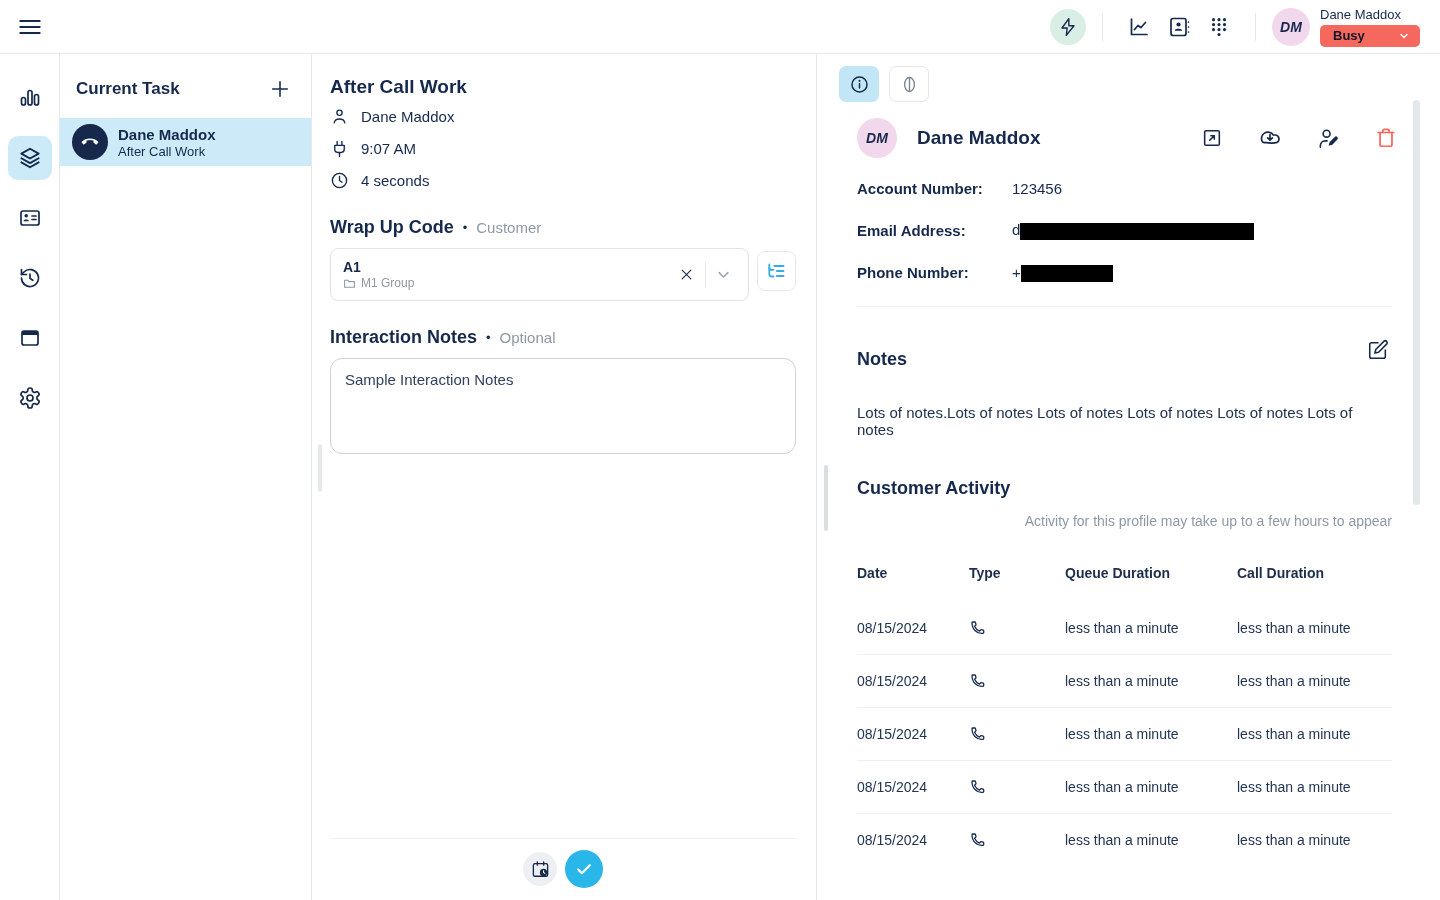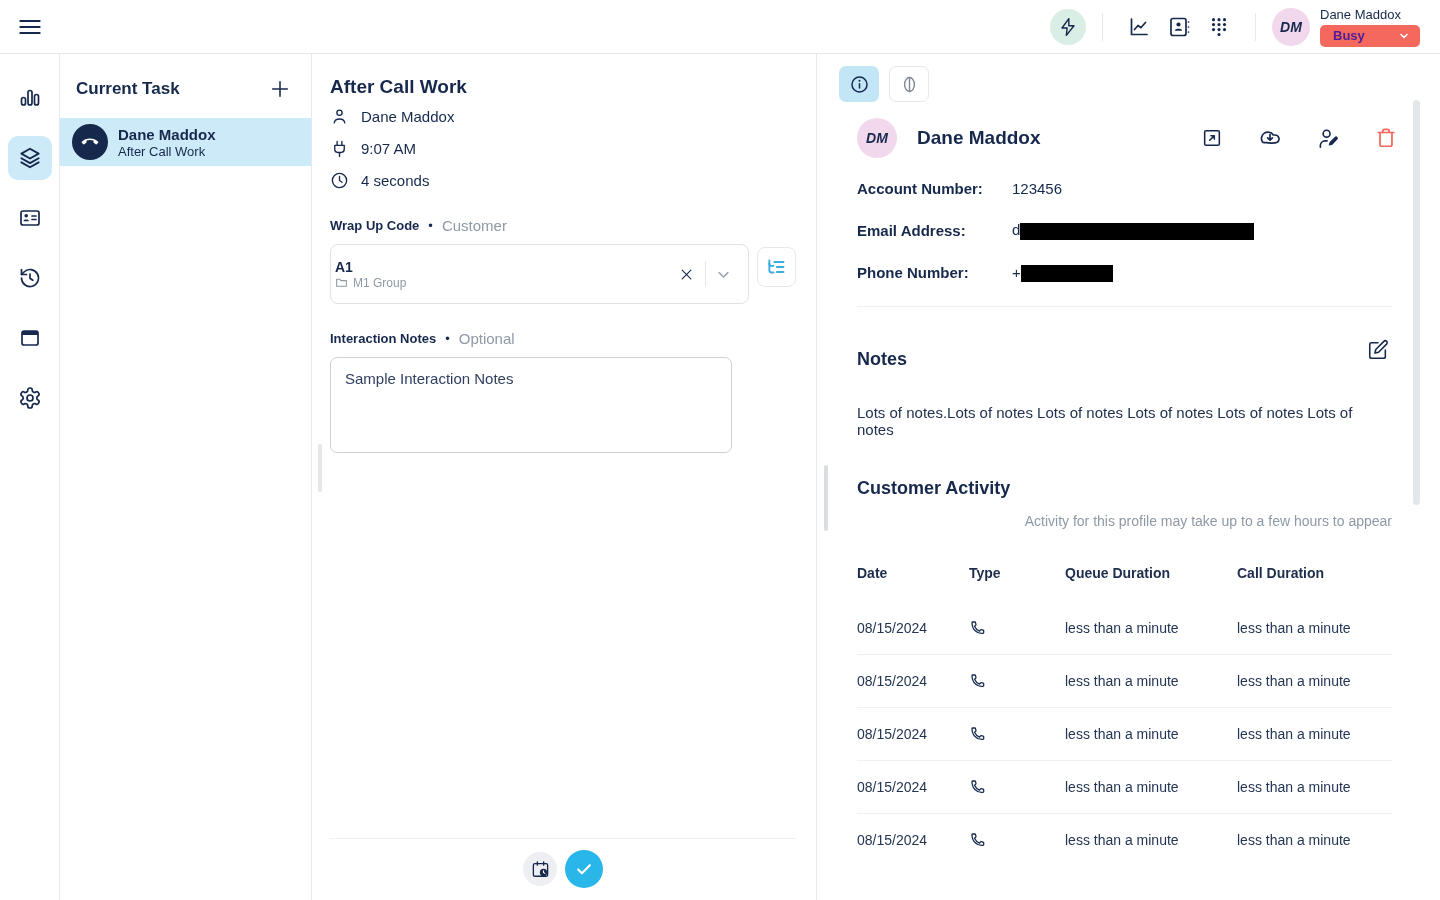--- a/index.html
+++ b/index.html
@@ -20,21 +20,21 @@
   .burger{width:28px;height:28px;display:flex;align-items:center;justify-content:center;cursor:pointer;}
   .topbar .spacer{flex:1;}
   .tb-right{display:flex;align-items:center;}
   .mint-circle{width:36px;height:36px;border-radius:50%;background:var(--mint);display:flex;align-items:center;justify-content:center;}
   .tb-sep{width:1px;height:28px;background:var(--border);margin:0 16px;}
   .tb-icon{width:40px;height:40px;display:flex;align-items:center;justify-content:center;cursor:pointer;}
   .avatar{border-radius:50%;background:var(--pink);color:var(--navy);font-weight:bold;display:flex;align-items:center;justify-content:center;font-style:italic;}
   .avatar.tb{width:38px;height:38px;font-size:14px;margin-right:10px;}
   .user-block{display:flex;flex-direction:column;gap:3px;}
   .user-name{font-size:13px;color:var(--navy);}
-  .status-pill{width:100px;height:22px;background:var(--red);border-radius:5px;color:#4c1d95;
+  .status-pill{width:100px;height:22px;background:var(--red);border-radius:5px;color:#0f172a;
     display:flex;align-items:center;justify-content:space-between;padding:0 10px 0 13px;cursor:pointer;}
   .status-pill .lbl{font-size:13px;font-weight:bold;}
 
   
   .main{display:flex;height:846px;}
   .rail{width:60px;border-right:1px solid var(--border);display:flex;flex-direction:column;align-items:center;padding-top:22px;gap:16px;}
   .rail-item{width:44px;height:44px;border-radius:10px;display:flex;align-items:center;justify-content:center;cursor:pointer;}
   .rail-item.active{background:var(--hl);}
 
   .task-panel{width:252px;border-right:1px solid var(--border);}
@@ -47,34 +47,34 @@
   .task-name{font-size:15px;font-weight:bold;}
   .task-sub{font-size:13px;}
 
   .mid-panel{width:504px;position:relative;padding:22px 20px 0 18px;display:flex;flex-direction:column;height:100%;}
   .mid-scrollbar{position:absolute;left:6px;top:390px;width:4px;height:48px;border-radius:2px;background:#e4e8ea;}
   .acw-title{font-size:19px;font-weight:bold;margin-bottom:9px;}
   .acw-sub{font-size:15px;font-weight:bold;margin-bottom:18px;}
   .acw-sub .pipe{color:#b7bfc8;font-weight:normal;padding:0 4px;}
   .meta-row{display:flex;align-items:center;gap:12px;margin-bottom:13px;font-size:15px;}
   .field-label{display:flex;align-items:center;gap:9px;margin:14px 0 10px;}
-  .field-label b{font-size:13px;font-weight:bold;}
+  .field-label b{font-size:18px;font-weight:bold;}
   .field-label .dot{font-size:13px;}
   .field-label .opt{font-size:15px;color:var(--muted);}
   .wrap-row{display:flex;gap:8px;align-items:flex-start;}
-  .select{width:426px;height:60px;border:1px solid #dfe3e8;border-radius:8px;display:flex;align-items:center;padding:0 10px 0 4px;cursor:pointer;}
+  .select{width:426px;height:53px;border:1px solid #dfe3e8;border-radius:8px;display:flex;align-items:center;padding:0 10px 0 12px;cursor:pointer;}
   .select-texts{flex:1;display:flex;flex-direction:column;gap:1px;}
   .select-value{font-size:14px;font-weight:bold;}
   .select-group{display:flex;align-items:center;gap:5px;font-size:12px;color:var(--muted);}
   .select-x{width:28px;height:28px;display:flex;align-items:center;justify-content:center;cursor:pointer;}
   .select-sep{width:1px;height:26px;background:var(--border);margin:0 4px;}
   .select-chev{width:28px;height:28px;display:flex;align-items:center;justify-content:center;cursor:pointer;}
   .tree-btn{width:40px;height:40px;margin-top:3px;border:1px solid var(--border);border-radius:8px;background:#fff;
     display:flex;align-items:center;justify-content:center;cursor:pointer;}
-  .notes-area{width:402px;height:96px;border:1px solid #ccd2d8;border-radius:7px;padding:12px 14px;font-size:15px;color:#31415f;
+  .notes-area{width:466px;height:96px;border:1px solid #ccd2d8;border-radius:12px;padding:12px 14px;font-size:15px;color:#31415f;
     font-family:"Liberation Sans","DejaVu Sans",sans-serif;resize:none;outline:none;}
   .mid-bottom{margin-top:auto;border-top:1px solid var(--divider);padding:11px 0 12px;
     display:flex;align-items:center;justify-content:center;gap:8px;}
   .round-btn{border-radius:50%;display:flex;align-items:center;justify-content:center;cursor:pointer;border:none;}
   .btn-schedule{width:34px;height:34px;background:#edeff2;}
   .btn-complete{width:38px;height:38px;background:var(--cyan);}
 
   
   .right-panel{flex:1;border-left:1px solid var(--border);position:relative;padding:12px 48px 0 40px;overflow:hidden;}
   .r-scrollbar{position:absolute;right:20px;top:46px;width:7px;height:405px;border-radius:4px;background:#e2e8ea;}

